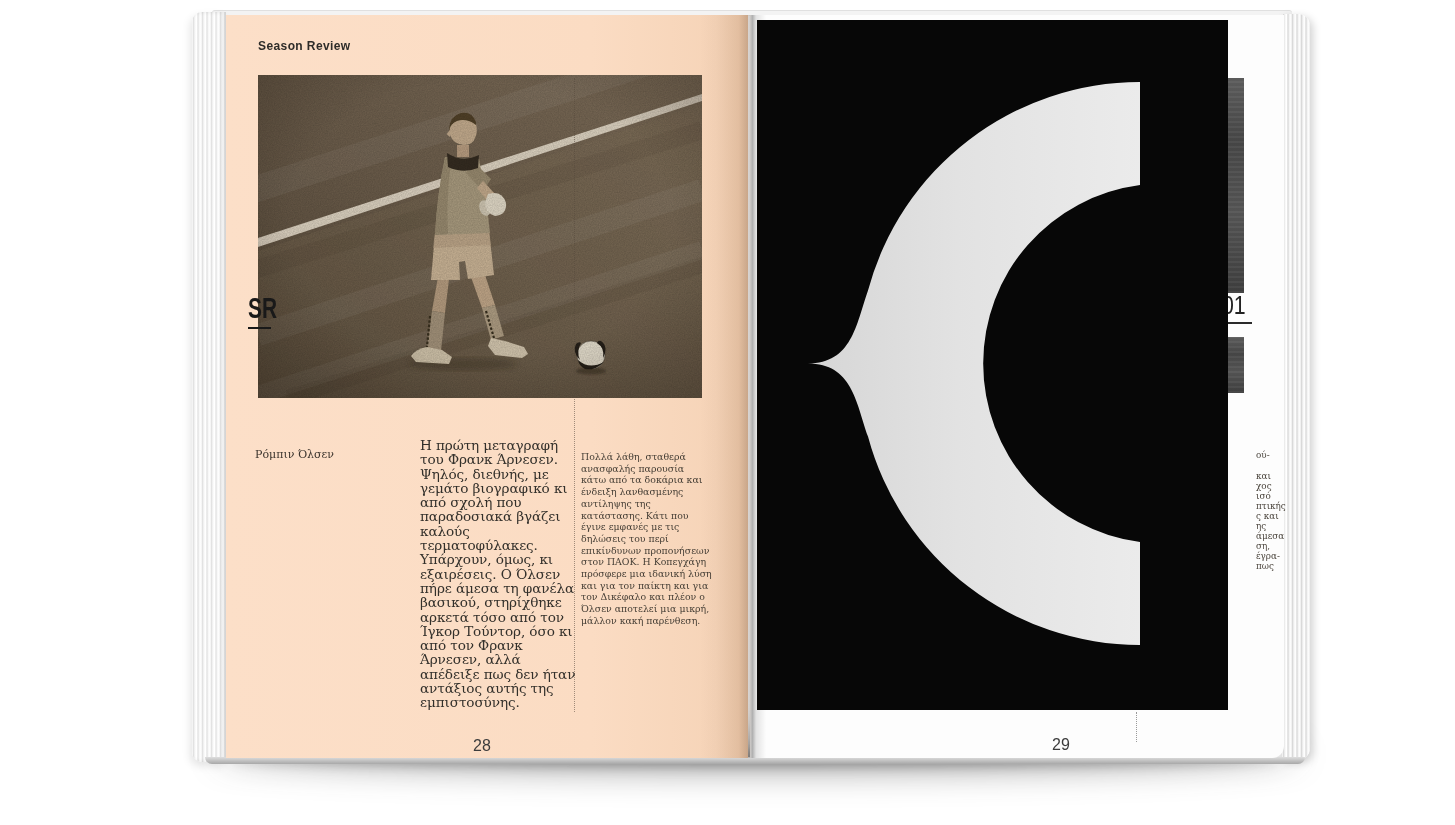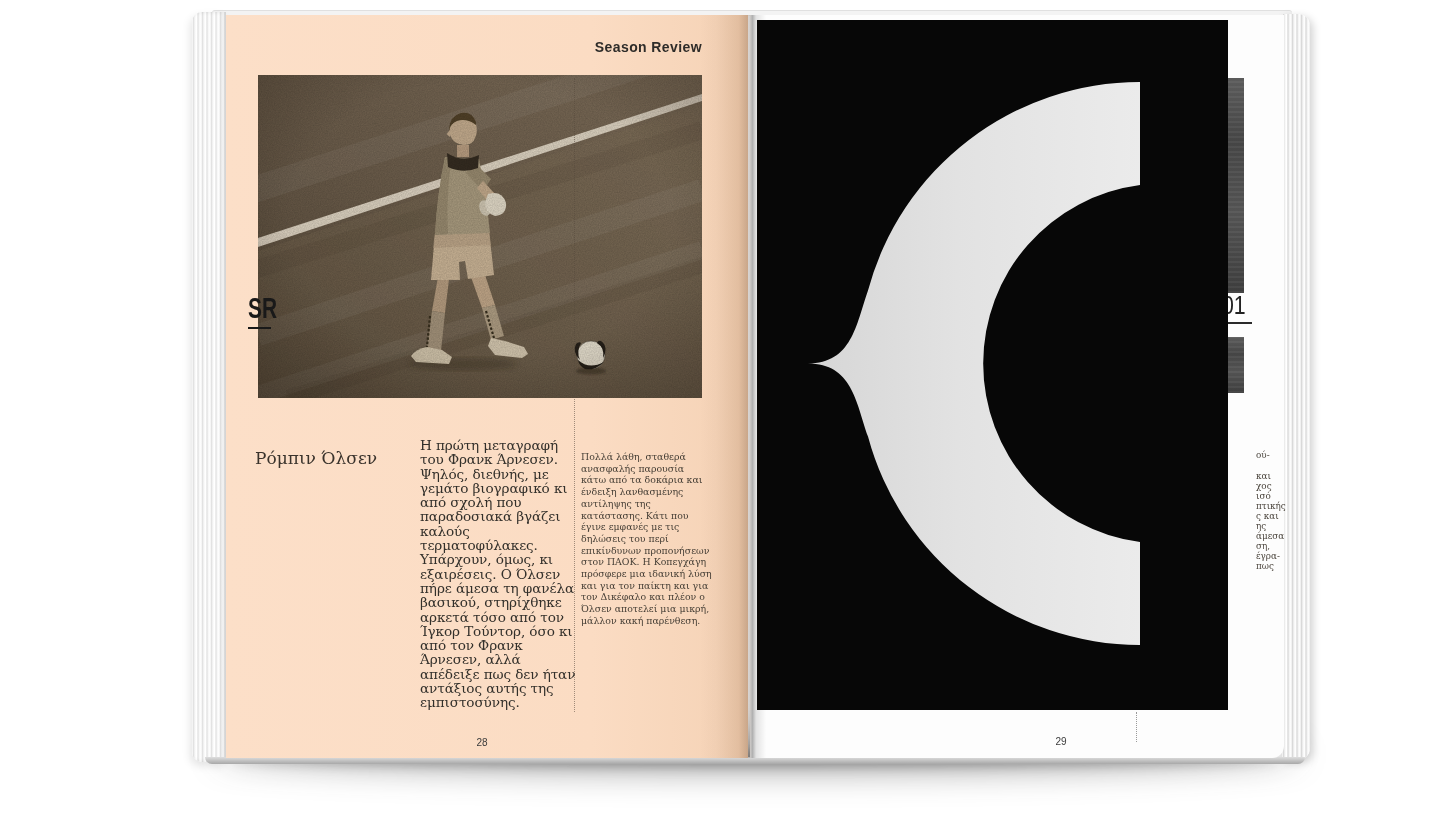--- a/index.html
+++ b/index.html
@@ -19,33 +19,33 @@
              box-shadow:inset -3px 0 4px rgba(0,0,0,.10), -2px 4px 8px rgba(0,0,0,.10);}
   .edge-right{left:1282px;top:14px;width:28px;height:746px;border-radius:0 12px 12px 0;z-index:1;
               background:repeating-linear-gradient(90deg,#fdfdfd 0px,#d9d9d9 1.5px,#f5f5f5 3px,#ffffff 4.5px);
               box-shadow:3px 3px 8px rgba(0,0,0,.18);}
   .bottom-edge{left:205px;top:757px;width:1100px;height:7px;border-radius:0 0 10px 10px;z-index:1;
                background:linear-gradient(#dedede,#a8a8a8);}
 
   
   .page-left{left:226px;top:15px;width:522px;height:743px;z-index:2;
              background:linear-gradient(90deg,#fcdfc8 0%,#fbdcc3 70%,#f6d4b8 94%,#ecc6a6 100%);}
-  .running-header{left:32px;top:24px;width:444px;text-align:right;font-size:14px;font-weight:600;
+  .running-header{left:32px;top:24px;width:444px;text-align:left;font-size:12px;font-weight:600;
                   letter-spacing:.4px;color:#2e2c29;}
   .photo-frame{left:32px;top:60px;width:444px;height:323px;overflow:hidden;}
   .sr-mark{left:22px;top:279px;font-size:29px;font-weight:700;line-height:1;color:#191919;
            transform:scaleX(.72);transform-origin:left top;}
   .sr-underline{left:22px;top:312px;width:23px;height:2px;background:#191919;}
   .rule-left{left:348px;top:63px;height:634px;width:0;border-left:1px dotted rgba(85,72,60,.55);}
-  .caption{left:29px;top:433px;font-family:"DejaVu Serif",serif;font-size:17px;color:#3a332c;}
+  .caption{left:29px;top:433px;font-family:"DejaVu Serif",serif;font-size:11px;color:#3a332c;}
   .body-text{left:194px;top:423px;width:162px;font-family:"DejaVu Serif",serif;font-size:13.6px;
              line-height:14.3px;color:#33302b;letter-spacing:-.1px;}
   .side-note{left:355px;top:436px;width:131px;font-family:"DejaVu Serif",serif;font-size:9.4px;
              line-height:11.7px;color:#453e35;}
-  .pagenum{font-size:10px;color:#3c3c3c;width:26px;text-align:center;}
+  .pagenum{font-size:16px;color:#3c3c3c;width:26px;text-align:center;}
   .pn-left{left:243px;top:722px;}
 
   
   .page-right{left:750px;top:15px;width:534px;height:743px;z-index:2;background:#fdfdfd;
               border-radius:0 0 12px 0;}
   
   .strip{left:1228px;width:16px;z-index:3;
          background:linear-gradient(180deg,#5b5b5b,#454545 30%,#535353 62%,#3d3d3d),
                     repeating-linear-gradient(0deg,rgba(255,255,255,.05) 0 2px,rgba(0,0,0,0) 2px 5px);
          background-blend-mode:overlay;}

